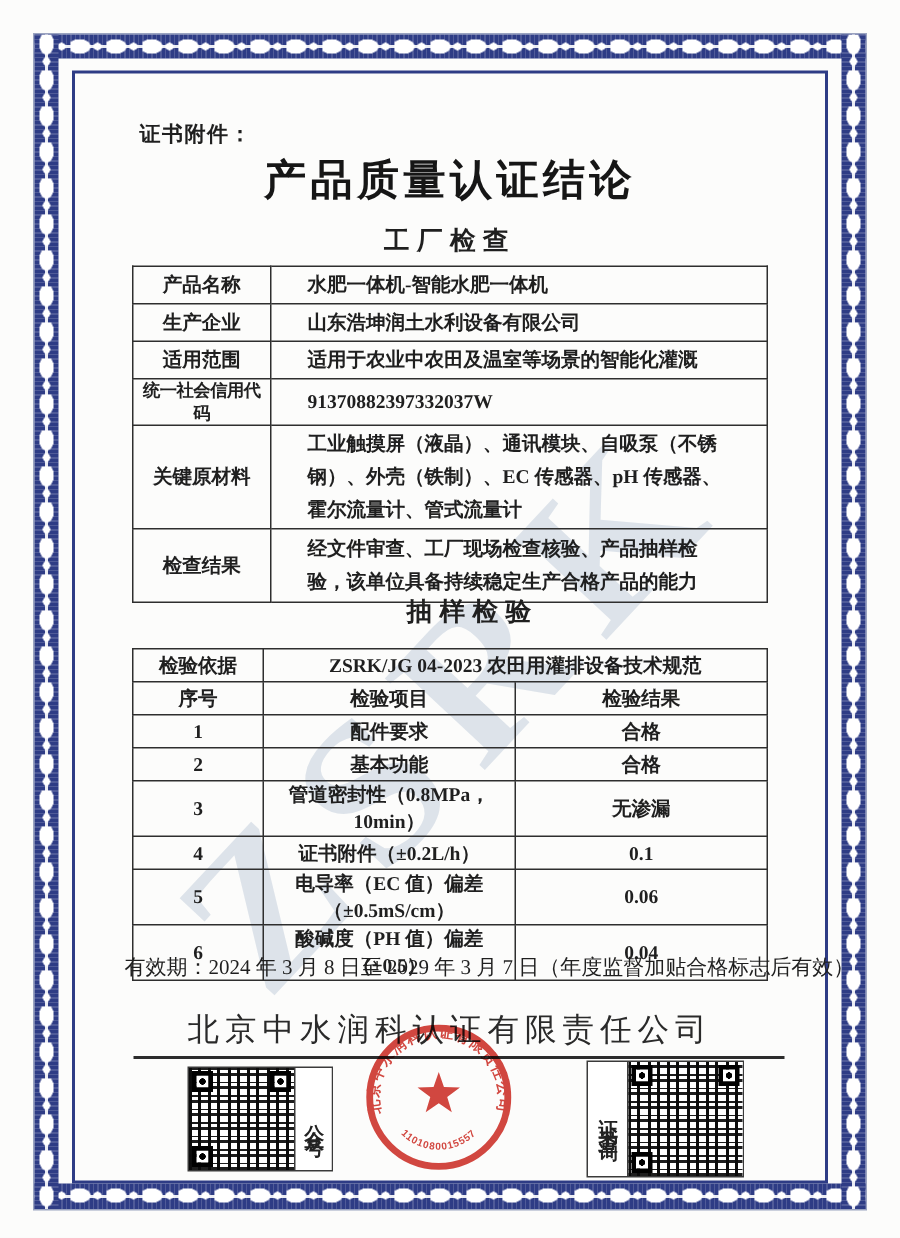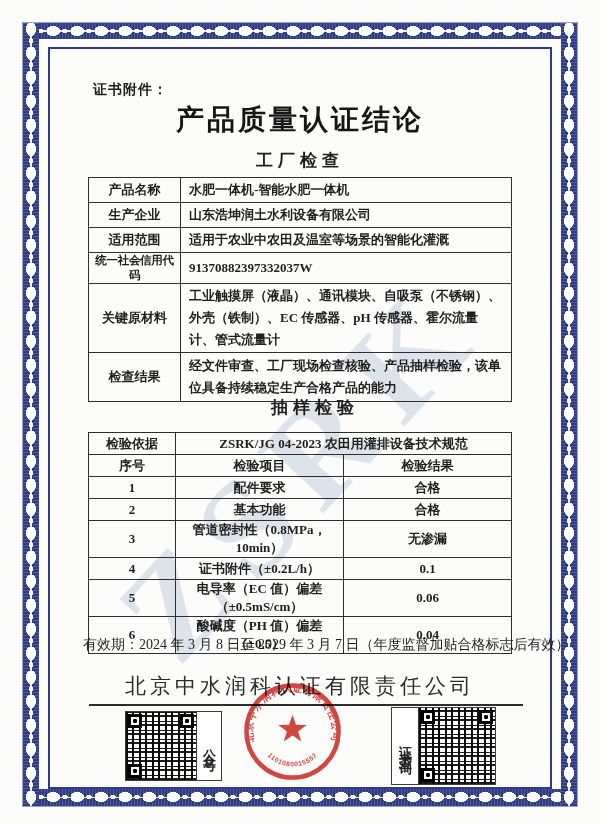--- a/index.html
+++ b/index.html
@@ -45,21 +45,21 @@
   .sec-h { left:0; right:0; text-align:center; font-size:17px; font-weight:700; letter-spacing:5px; }
   .h-factory { top:149px; }
   .h-sampling { top:396px;padding-left:30px; }
 
   
   table { border-collapse:collapse; table-layout:fixed; z-index:2; position:absolute; font-weight:600; }
   td { border:1px solid #2e2e2e; vertical-align:middle; background:transparent; }
   .t1 { left:88px; top:177px; width:424px; font-size:13px; }
   .t1 td.lbl { width:92px; text-align:center; padding:0 1px; }
   .t1 td.lbl.small { font-size:11.5px; letter-spacing:-0.3px; }
-  .t1 td.val { text-align:left; padding:1px 8px; line-height:22px; }
+  .t1 td.val { text-align:left; padding:1px 24px; line-height:22px; }
   .t1 tr.r-s td { height:24px; }
   .t1 tr.r-l td { height:49px; }
   .t2 { left:88px; top:432px; width:424px; font-size:13px; }
   .t2 td { height:22px; text-align:center; padding:0 3px; }
   .t2 .c-no { width:87px; } .t2 .c-item { width:232px; } .t2 .c-res { width:105px; }
 
   
   .validity { left:83px; top:636px; font-size:14px; font-weight:400; white-space:nowrap; letter-spacing:0; }
   .company { left:0; right:0; top:672px; text-align:center; font-size:21px; letter-spacing:4px; font-weight:500; color:#2a2a2a; }
   .company-underline { left:89px; top:704px; width:434px; height:2px; background:#2c2c2c; }

